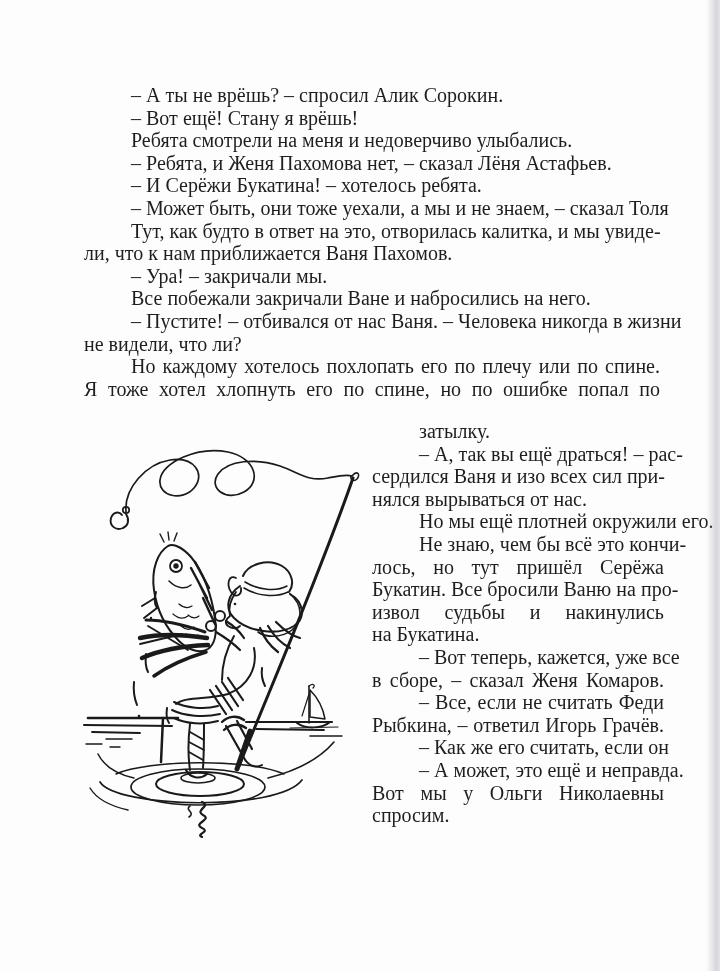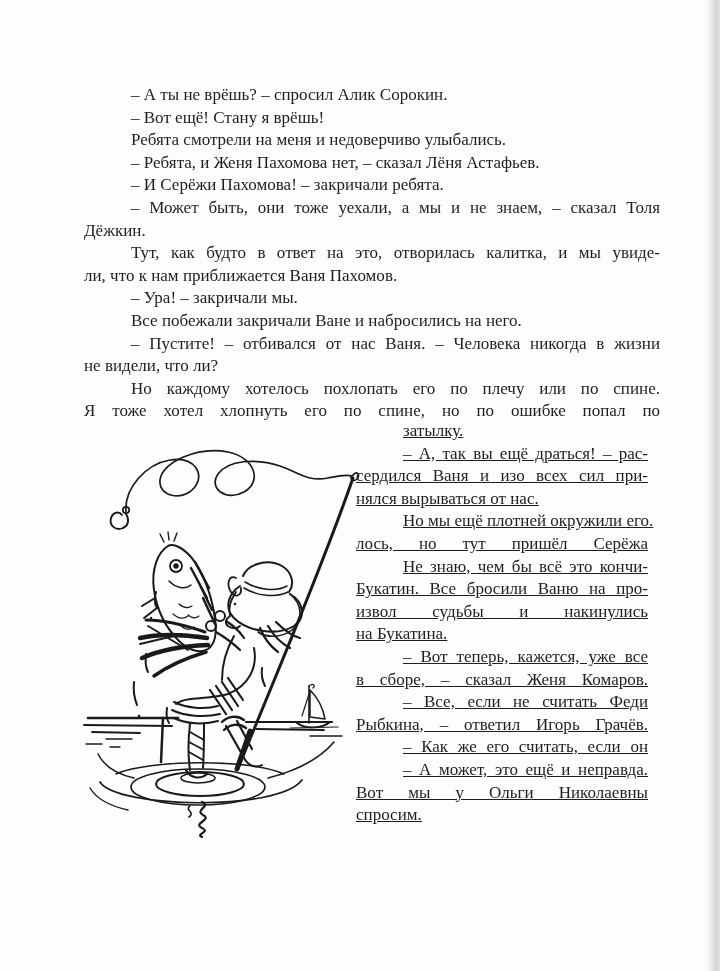--- a/index.html
+++ b/index.html
@@ -1,43 +1,42 @@
 <!DOCTYPE html>
 <html lang="ru"><head>
 <meta charset="utf-8">
 <style>
   html,body{margin:0;padding:0;}
   body{width:720px;height:971px;background:#ffffff;overflow:hidden;}
   .page{position:relative;width:720px;height:971px;background:#fdfdfd;overflow:hidden;
         font-family:"Liberation Serif","DejaVu Serif",serif;color:#1e1e1e;}
   .textcol{position:absolute;}
   #block-top{left:84px;top:84px;width:576px;}
-  #block-right{left:356px;top:420px;width:292px;text-decoration:underline;}
-  .line{font-size:17px;line-height:22.6px;text-align:justify;text-align-last:justify;
+  #block-right{left:372px;top:420px;width:292px;}
+  .line{font-size:20px;line-height:22.6px;text-align:justify;text-align-last:justify;
         white-space:nowrap;letter-spacing:0.01px;}
   .line.end{text-align-last:left;}
   .line.ind{text-indent:47px;}
   #illus{position:absolute;left:76px;top:436px;width:292px;height:402px;}
   .edge-shadow{position:absolute;top:0;right:0;width:14px;height:971px;
         background:linear-gradient(to right, rgba(190,190,198,0) 0%, rgba(172,172,184,0.28) 45%,
                    rgba(148,148,162,0.38) 72%, rgba(206,206,214,0.55) 100%);}
 </style>
 </head>
 <body>
 
 <div class="page">
 
   <div id="block-top" class="textcol">
       <div class="line ind end">– А ты не врёшь? – спросил Алик Сорокин.</div>
       <div class="line ind end">– Вот ещё! Стану я врёшь!</div>
       <div class="line ind end">Ребята смотрели на меня и недоверчиво улыбались.</div>
       <div class="line ind end">– Ребята, и Женя Пахомова нет, – сказал Лёня Астафьев.</div>
-      <div class="line ind end">– И Серёжи Пахомова! – закричали ребята.</div>
+      <div class="line ind end">– И Серёжи Букатина! – хотелось ребята.</div>
       <div class="line ind">– Может быть, они тоже уехали, а мы и не знаем, – сказал Толя</div>
-      <div class="line end">Дёжкин.</div>
       <div class="line ind">Тут, как будто в ответ на это, отворилась калитка, и мы увиде-</div>
       <div class="line end">ли, что к нам приближается Ваня Пахомов.</div>
       <div class="line ind end">– Ура! – закричали мы.</div>
       <div class="line ind end">Все побежали закричали Ване и набросились на него.</div>
       <div class="line ind">– Пустите! – отбивался от нас Ваня. – Человека никогда в жизни</div>
       <div class="line end">не видели, что ли?</div>
       <div class="line ind">Но каждому хотелось похлопать его по плечу или по спине.</div>
       <div class="line">Я тоже хотел хлопнуть его по спине, но по ошибке попал по</div>
     </div>
 
@@ -144,22 +143,22 @@
       </g>
     </svg>
   </div>
 
   <div id="block-right" class="textcol">
       <div class="line ind end">затылку.</div>
       <div class="line ind">– А, так вы ещё драться! – рас-</div>
       <div class="line">сердился Ваня и изо всех сил при-</div>
       <div class="line end">нялся вырываться от нас.</div>
       <div class="line ind">Но мы ещё плотней окружили его.</div>
+      <div class="line ind">Не знаю, чем бы всё это кончи-</div>
       <div class="line">лось, но тут пришёл Серёжа</div>
-      <div class="line ind">Не знаю, чем бы всё это кончи-</div>
       <div class="line">Букатин. Все бросили Ваню на про-</div>
       <div class="line">извол судьбы и накинулись</div>
       <div class="line end">на Букатина.</div>
       <div class="line ind">– Вот теперь, кажется, уже все</div>
       <div class="line">в сборе, – сказал Женя Комаров.</div>
       <div class="line ind">– Все, если не считать Феди</div>
       <div class="line">Рыбкина, – ответил Игорь Грачёв.</div>
       <div class="line ind">– Как же его считать, если он</div>
       <div class="line ind">– А может, это ещё и неправда.</div>
       <div class="line">Вот мы у Ольги Николаевны</div>

